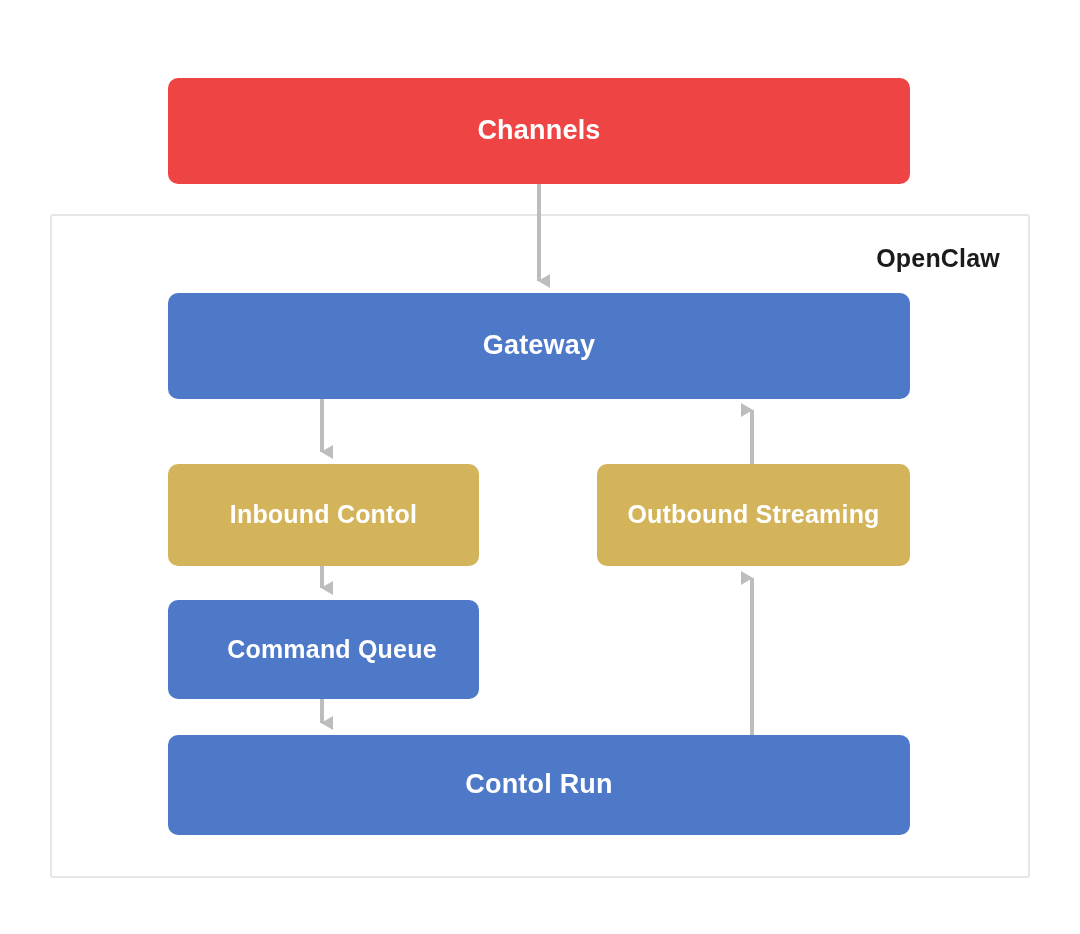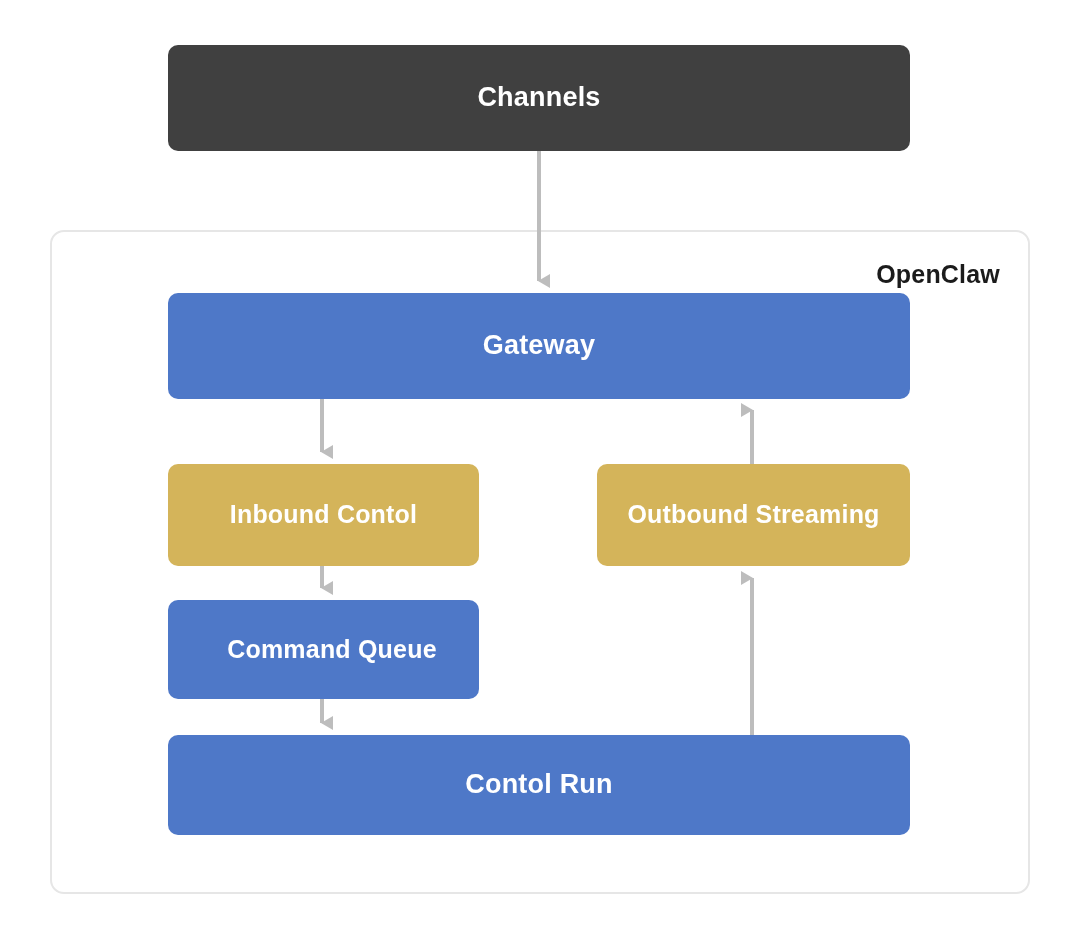--- a/index.html
+++ b/index.html
@@ -37,21 +37,21 @@
     text-align: center;
     line-height: 1.1;
     user-select: none;
   }
   .node-label {
     display: block;
     white-space: nowrap;
   }
 
   
-  .node.gray   { background: #404040; }
+  .node.gray   { background: #ef4444; margin-top: 33px; }
   .node.blue   { background: #4e78c8; }
   .node.gold   { background: #d4b45a; }
 
   
   #node-channels {
     left: 168px;  top: 45px;
     width: 742px; height: 106px;
     font-size: 27px;
   }
   #node-gateway {
@@ -78,26 +78,26 @@
   #node-agent-run {
     left: 168px;  top: 735px;
     width: 742px; height: 100px;
     font-size: 27px;
   }
 
   
   #openclaw-container {
     position: absolute;
     left: 50px;
-    top: 230px;
+    top: 214px;
     width: 980px;
     height: 664px;
     box-sizing: border-box;
     border: 2px solid #e6e6e6;
-    border-radius: 14px;
+    border-radius: 3px;
     background: transparent;
   }
   #openclaw-title {
     position: absolute;
     right: 28px;
     top: 28px;
     font-size: 25px;
     font-weight: bold;
     color: #1b1b1b;
     letter-spacing: 0.2px;

